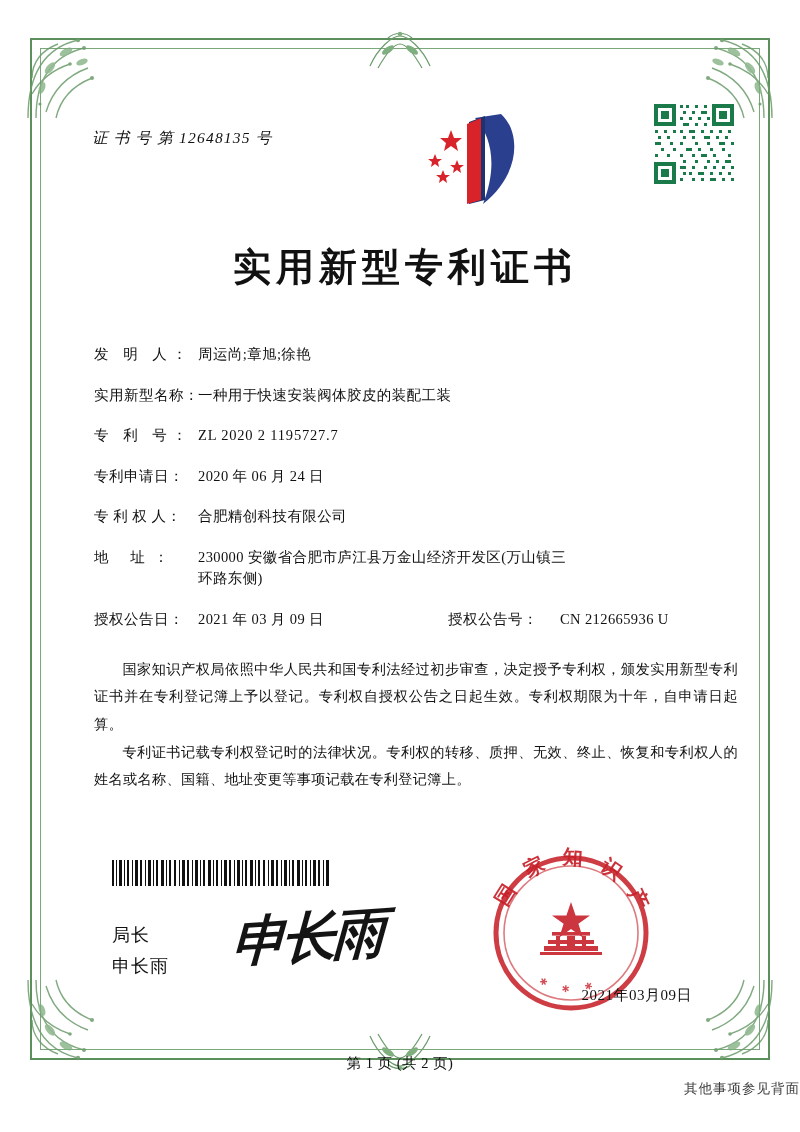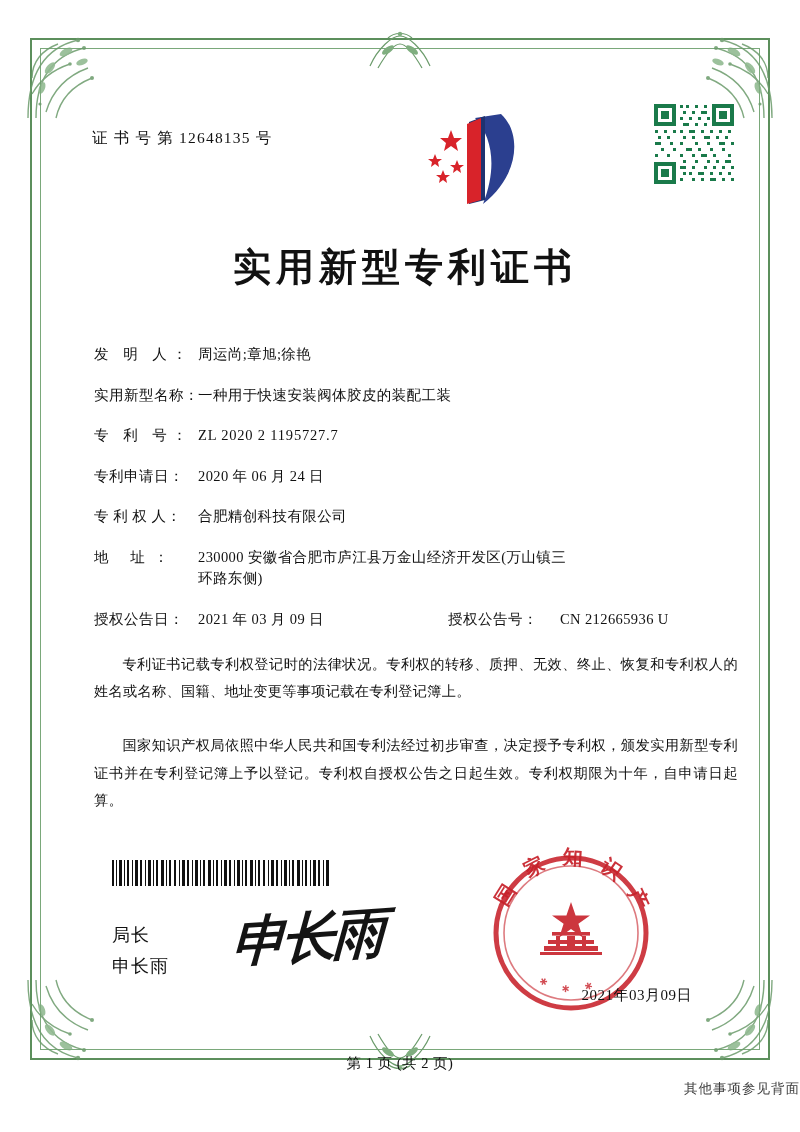--- a/index.html
+++ b/index.html
@@ -52,20 +52,21 @@
   
   .content {
     position: absolute;
     left: 72px; right: 62px; top: 96px;
   }
 
   .topline {
     display: flex;
     align-items: flex-start;
     justify-content: space-between;
+    font-style: italic;
   }
   .cert-no {
     font-size: 15.5px;
     letter-spacing: 1.2px;
     padding-top: 32px;
     padding-left: 20px;
     white-space: nowrap;
   }
   .logo {
     width: 120px; height: 108px;
@@ -470,22 +471,22 @@
       <div class="row two-col">
         <div class="label">授权公告日：</div>
         <div class="value">
           <div class="pubdate">2021 年 03 月 09 日</div>
           <div class="pubno-label">授权公告号：</div>
           <div>CN 212665936 U</div>
         </div>
       </div>
     </div>
 
+    <p class="para first">国家知识产权局依照中华人民共和国专利法经过初步审查，决定授予专利权，颁发实用新型专利证书并在专利登记簿上予以登记。专利权自授权公告之日起生效。专利权期限为十年，自申请日起算。</p>
     <p class="para">专利证书记载专利权登记时的法律状况。专利权的转移、质押、无效、终止、恢复和专利权人的姓名或名称、国籍、地址变更等事项记载在专利登记簿上。</p>
-    <p class="para first">国家知识产权局依照中华人民共和国专利法经过初步审查，决定授予专利权，颁发实用新型专利证书并在专利登记簿上予以登记。专利权自授权公告之日起生效。专利权期限为十年，自申请日起算。</p>
   </div>
 
   <div class="sigzone">
 
     <div class="barcode">
       <svg viewBox="0 0 220 26" width="220" height="26" shape-rendering="crispEdges" aria-hidden="true">
         <g fill="#111">
           <rect x="0" y="0" width="2" height="26"></rect>
             <rect x="4" y="0" width="1" height="26"></rect>
           <rect x="7" y="0" width="3" height="26"></rect>

